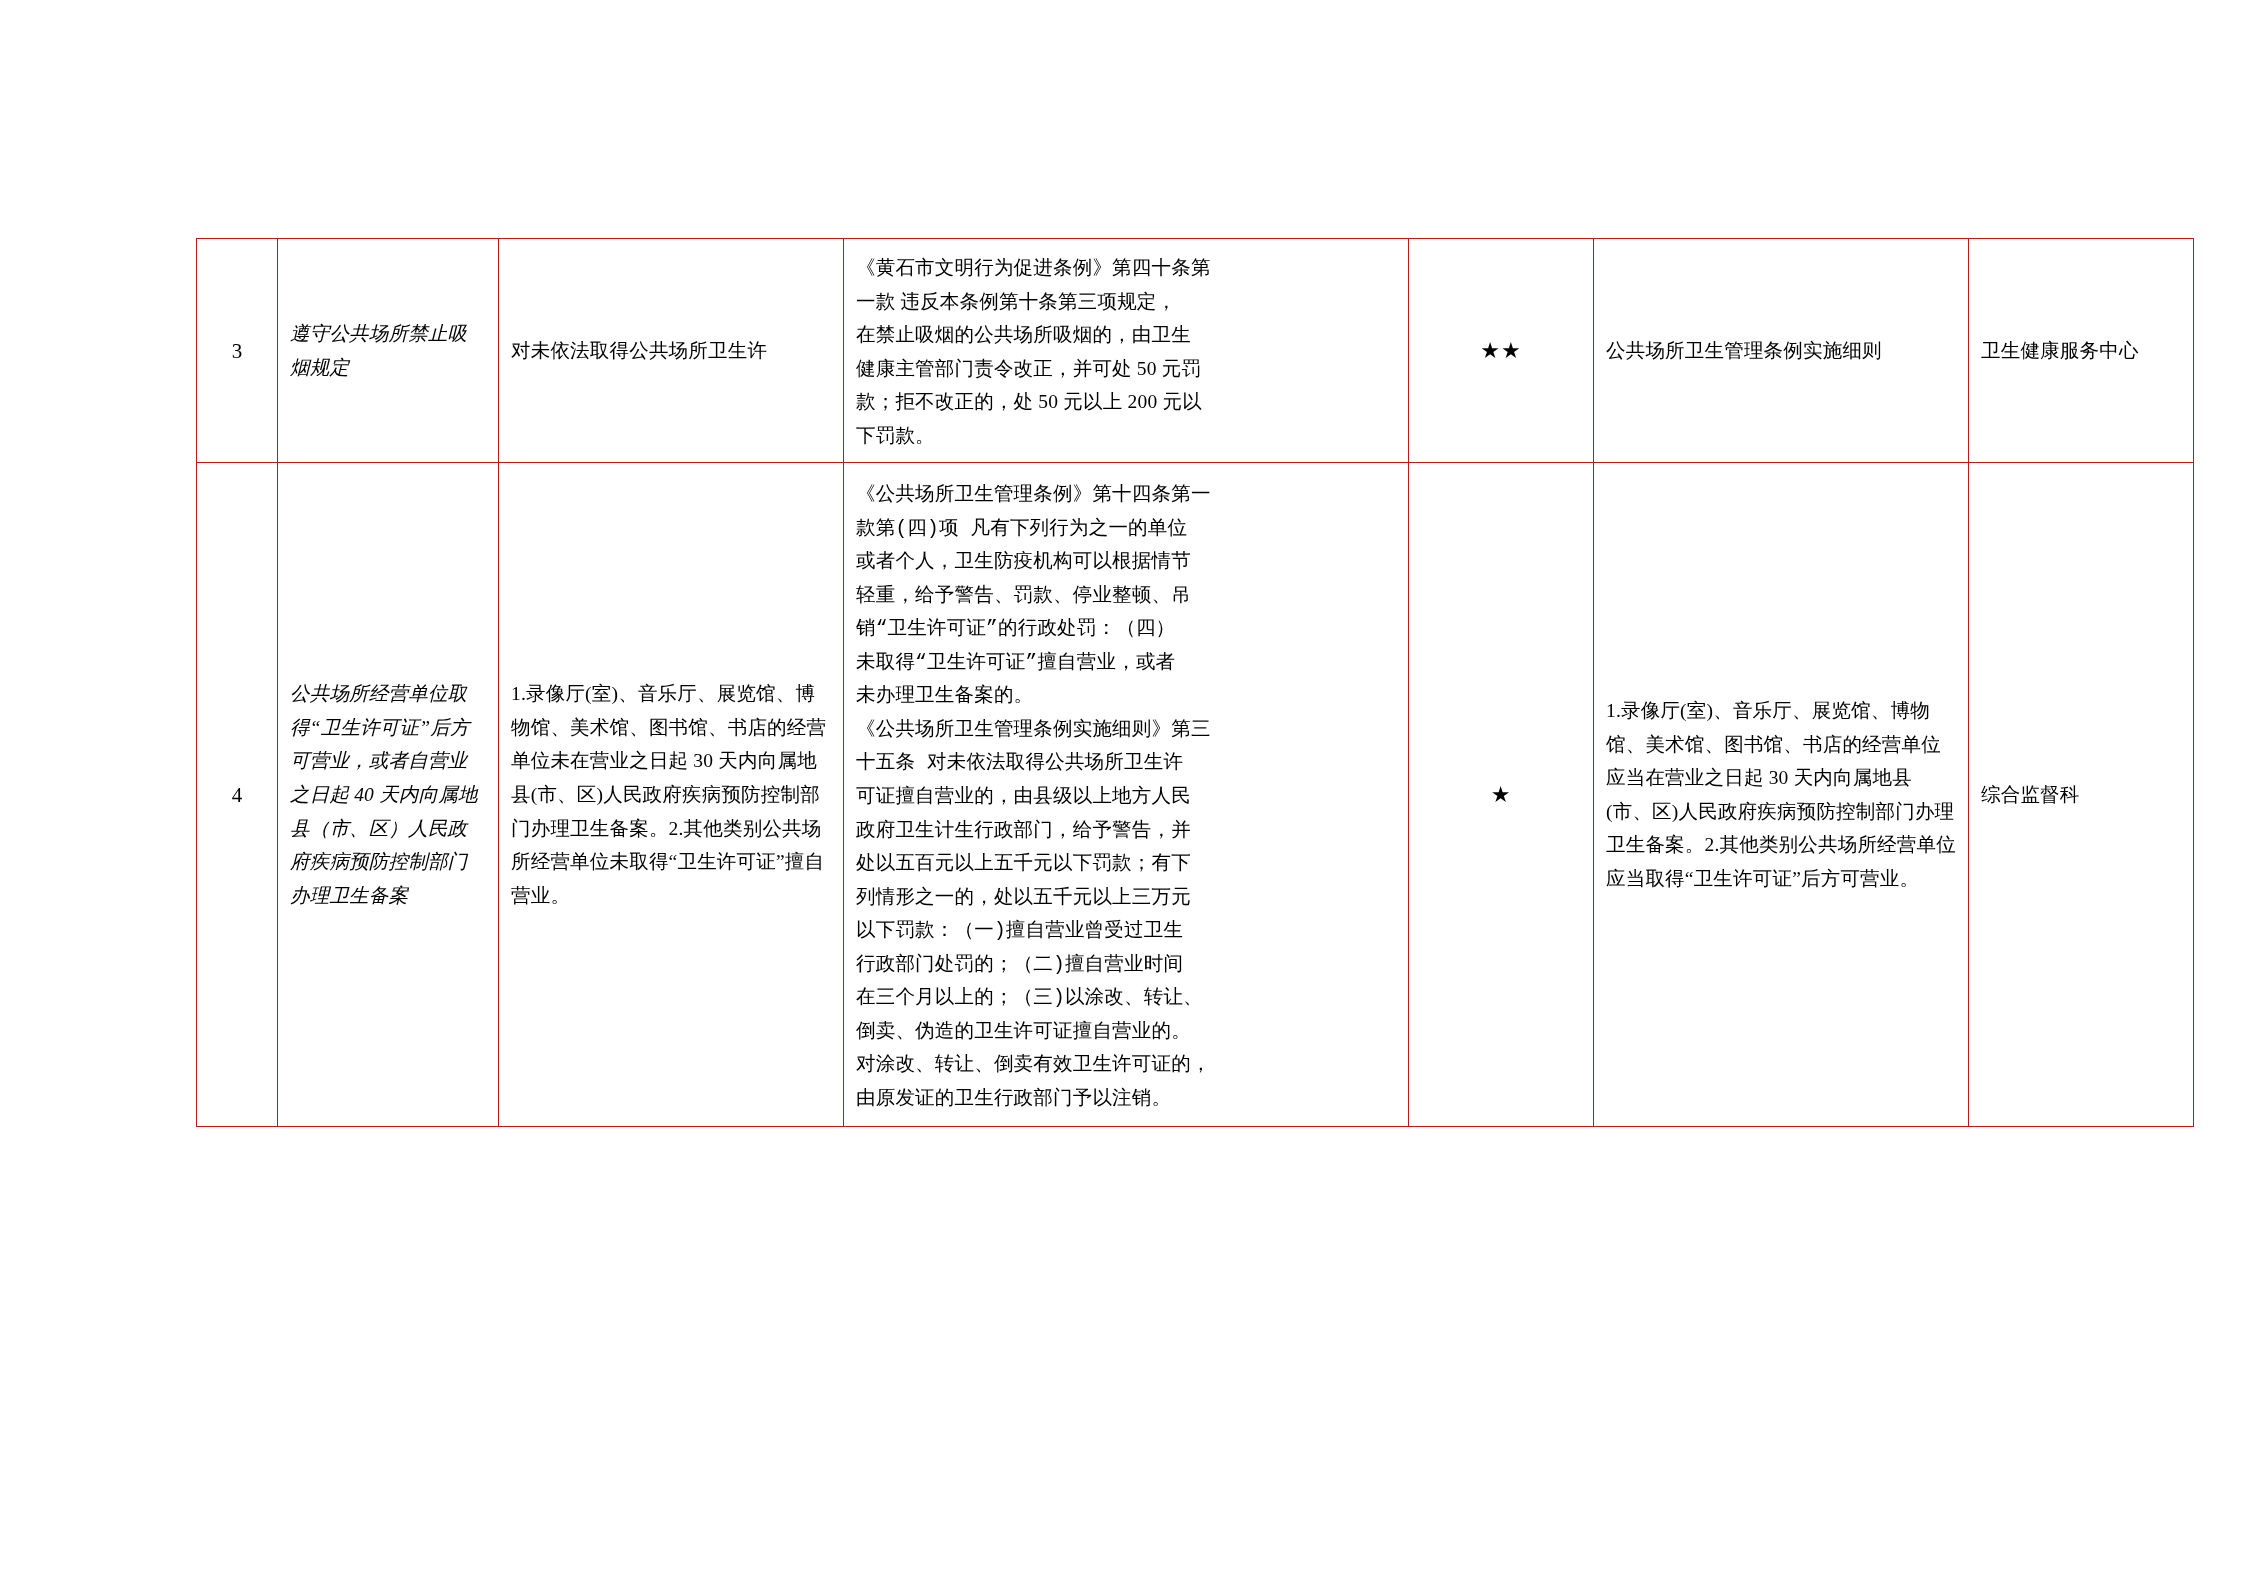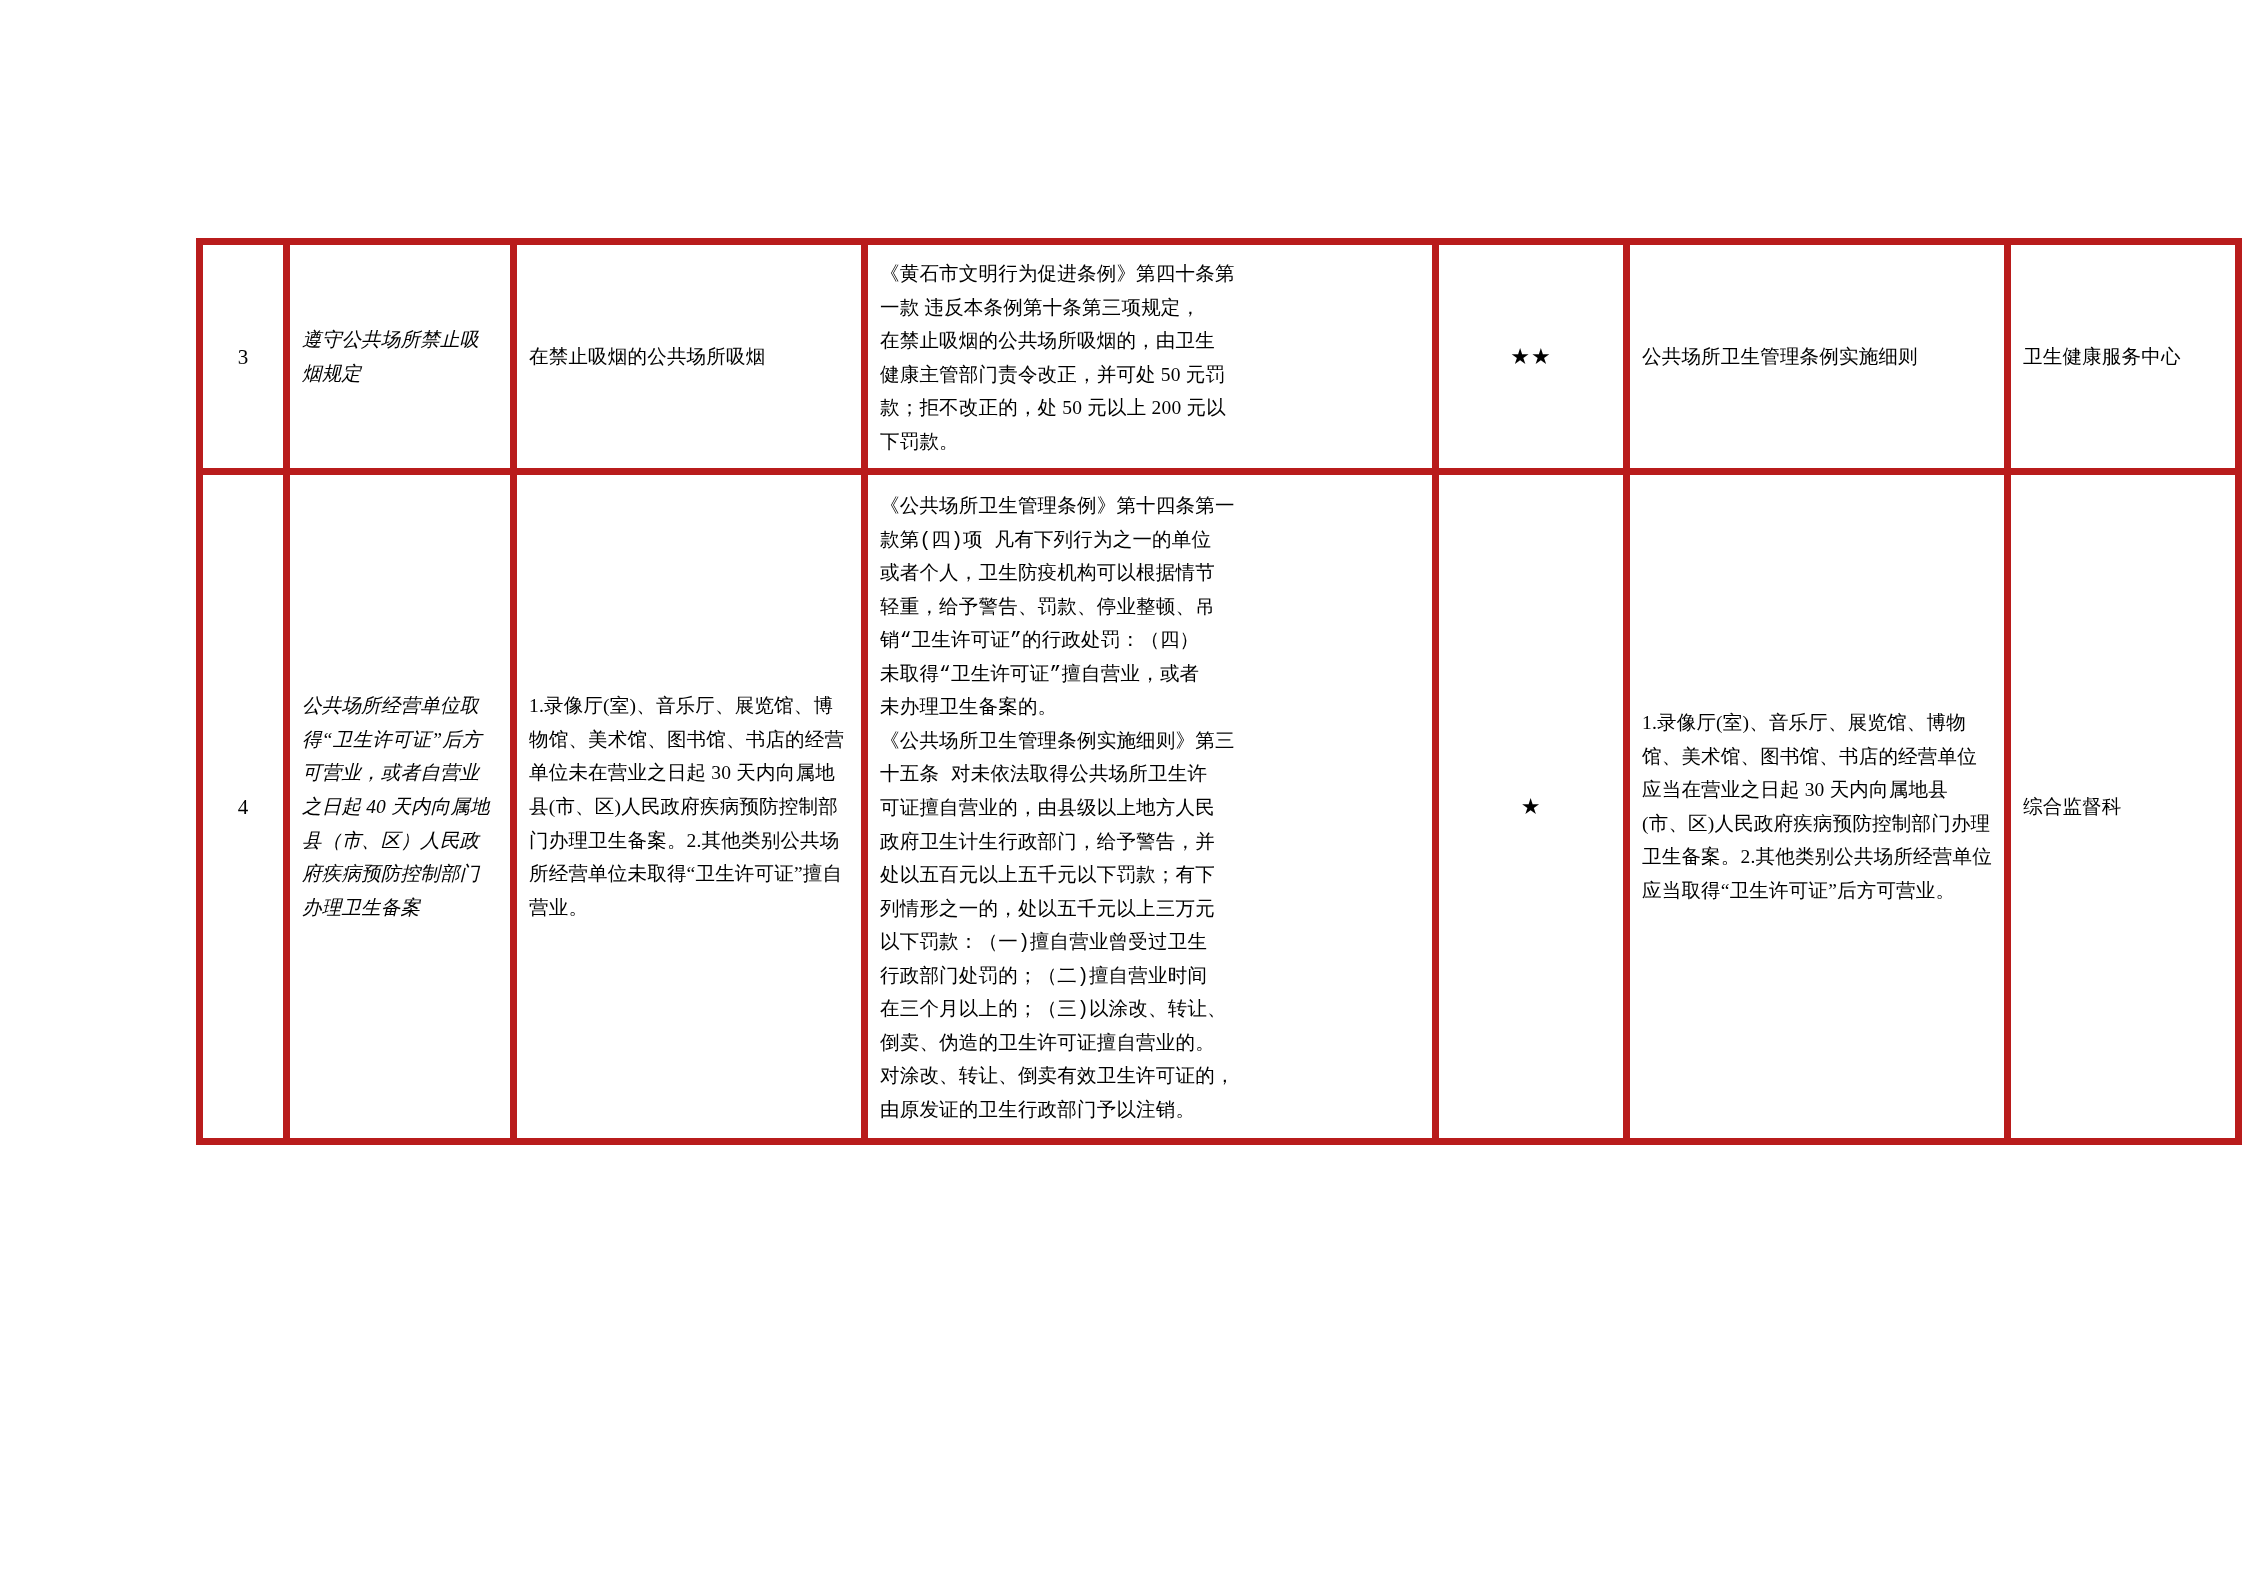--- a/index.html
+++ b/index.html
@@ -25,21 +25,21 @@
   }
   .doc-table {
     position: absolute;
     left: 196px;
     top: 238px;
     width: 1852px;
     border-collapse: collapse;
     table-layout: fixed;
   }
   .doc-table td {
-    border: 7px solid #b91c1c;
+    border: 1px solid #b91c1c;
     vertical-align: middle;
     padding: 10px 12px;
     font-size: 19.5px;
     line-height: 1.72;
     letter-spacing: 0.2px;
   }
   td.col-index {
     width: 56px;
     text-align: center;
     vertical-align: middle;
@@ -103,21 +103,21 @@
   <table class="doc-table">
     <tbody>
       <tr class="row-3">
         <td class="col-index">
             <span class="cell-text">3</span>
           </td>
         <td class="col-item">
             <span class="cell-text">遵守公共场所禁止吸烟规定</span>
           </td>
         <td class="col-behavior">
-            <span class="cell-text">在禁止吸烟的公共场所吸烟</span>
+            <span class="cell-text">对未依法取得公共场所卫生许</span>
           </td>
         <td class="col-basis">
             <span class="cell-text">《黄石市文明行为促进条例》第四十条第
 一款 违反本条例第十条第三项规定，
 在禁止吸烟的公共场所吸烟的，由卫生
 健康主管部门责令改正，并可处 50 元罚
 款；拒不改正的，处 50 元以上 200 元以
 下罚款。</span>
           </td>
         <td class="col-level">

